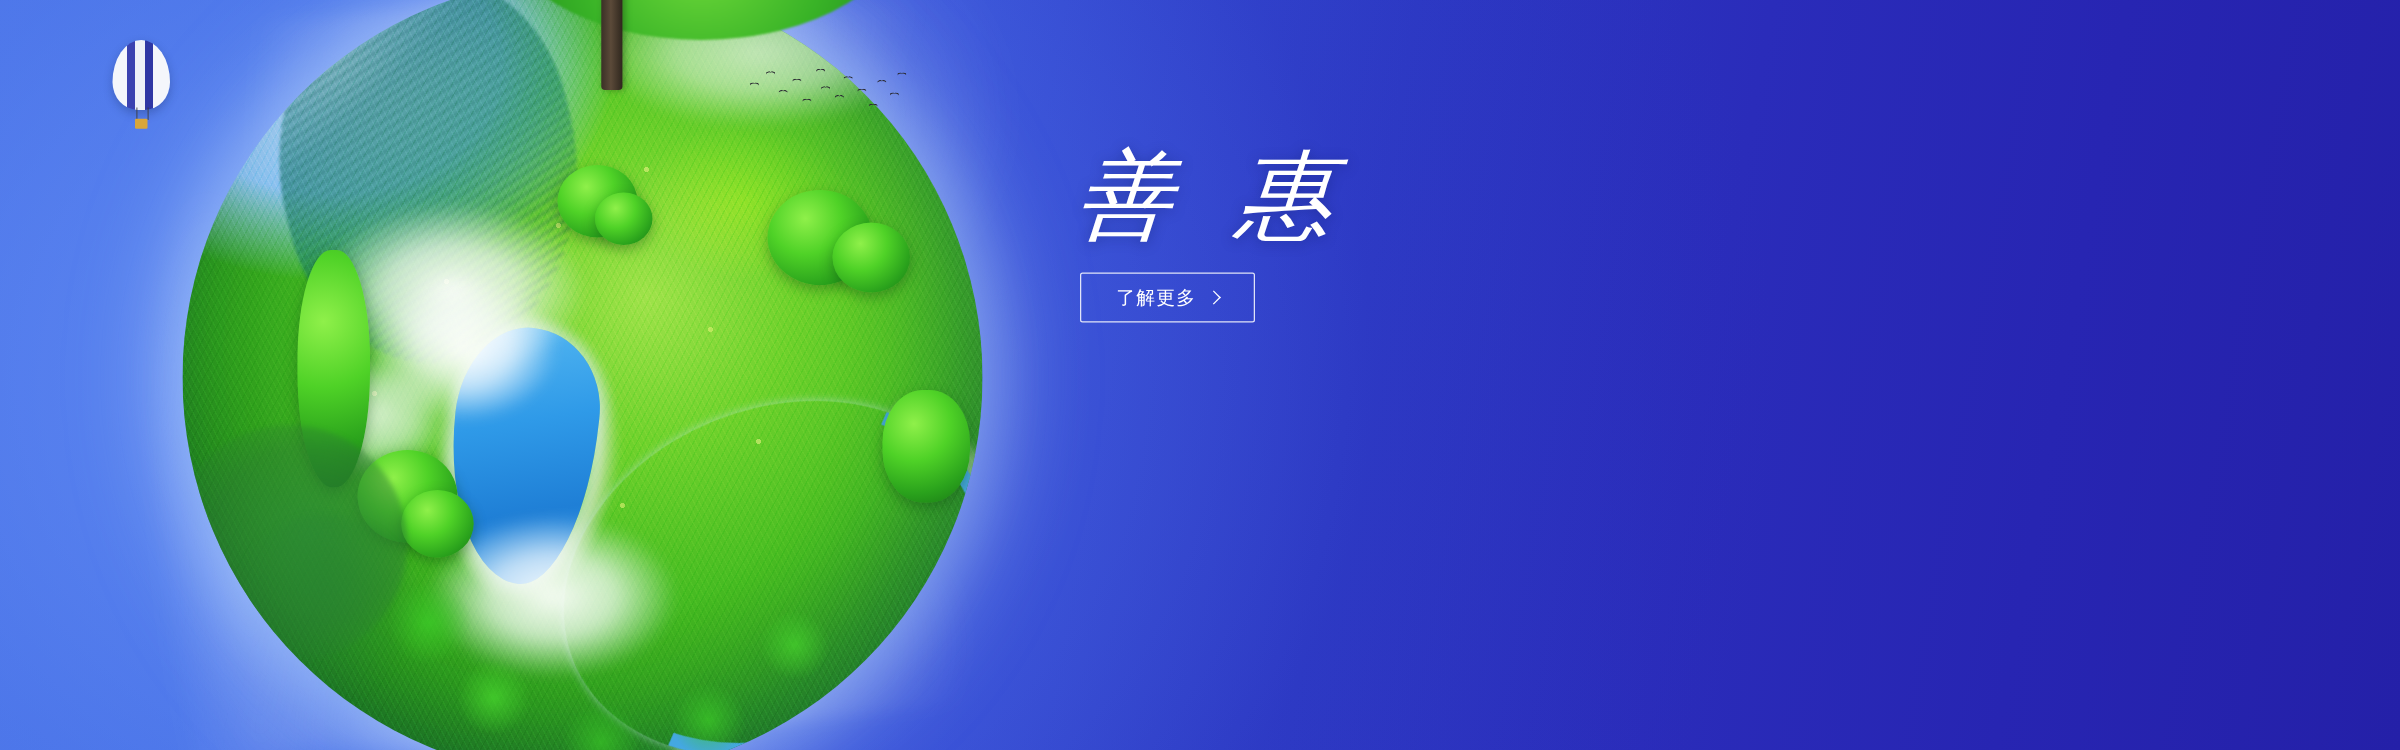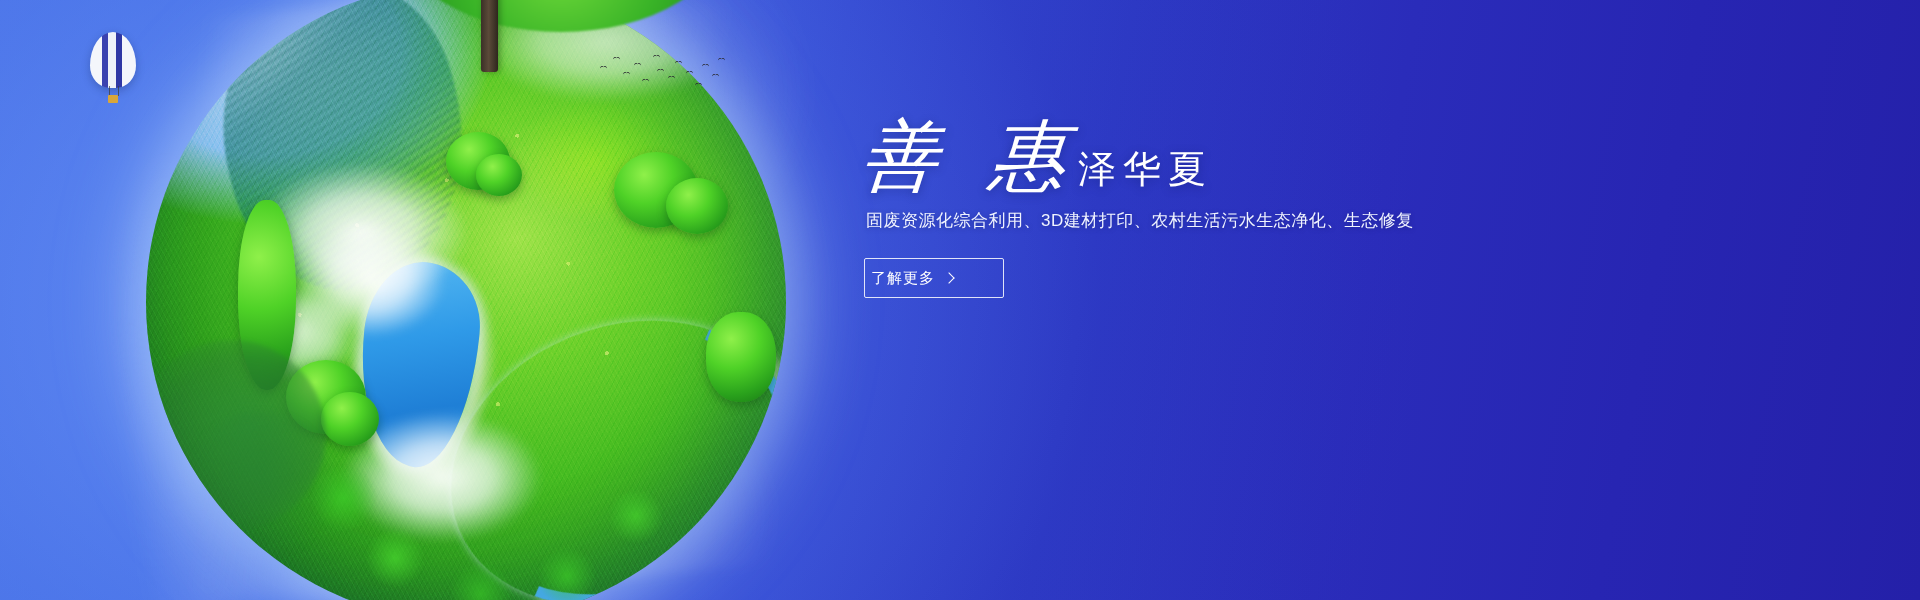--- a/index.html
+++ b/index.html
@@ -272,21 +272,21 @@
   }
   .desc{
     margin:18px 0 0 4px;
     color:#f0f3ff;
     font-size:17px;line-height:1.3;
     letter-spacing:.5px;
     white-space:nowrap;
     text-shadow:0 1px 5px rgba(10,20,80,.35);
   }
   .cta{
-    display:inline-flex;align-items:center;
+    display:inline-flex;align-items:center;justify-content:center;
     gap:10px;
     margin:26px 0 0 2px;
     width:140px;height:40px;
     border:1px solid rgba(255,255,255,.85);
     border-radius:2px;
     background:transparent;
     color:#ffffff;
     font-size:15px;letter-spacing:1px;
     cursor:pointer;
     font-family:"Liberation Sans","DejaVu Sans",sans-serif;
@@ -369,26 +369,24 @@
   </div>
 
   <div class="copy">
 
     <h1 class="headline">
       <span class="hl-group">
         <span class="hl-big">善</span>
       </span>
       <span class="hl-group">
         <span class="hl-big">惠</span>
-        <span class="hl-small">泽华夏</span>
       </span>
     </h1>
 
 
-    <div class="desc">固废资源化综合利用、3D建材打印、农村生活污水生态净化、生态修复</div>
 
     <button class="cta">
       <span>了解更多</span>
       <span class="chev"></span>
     </button>
 
   </div>
 </div>
 
 </body></html>

